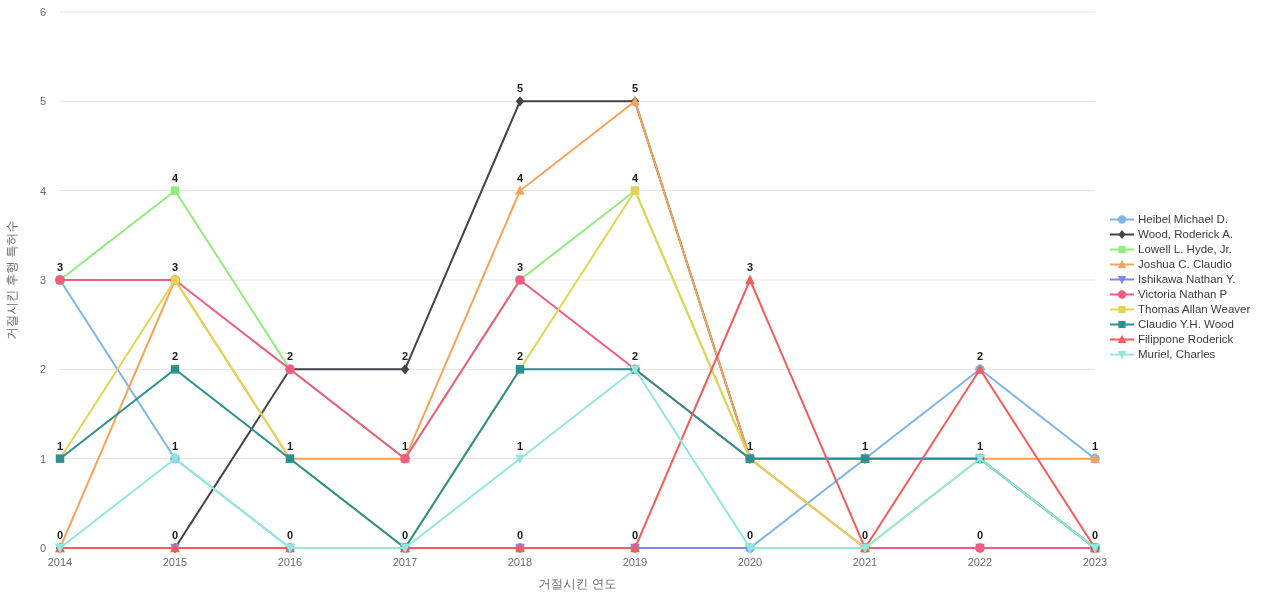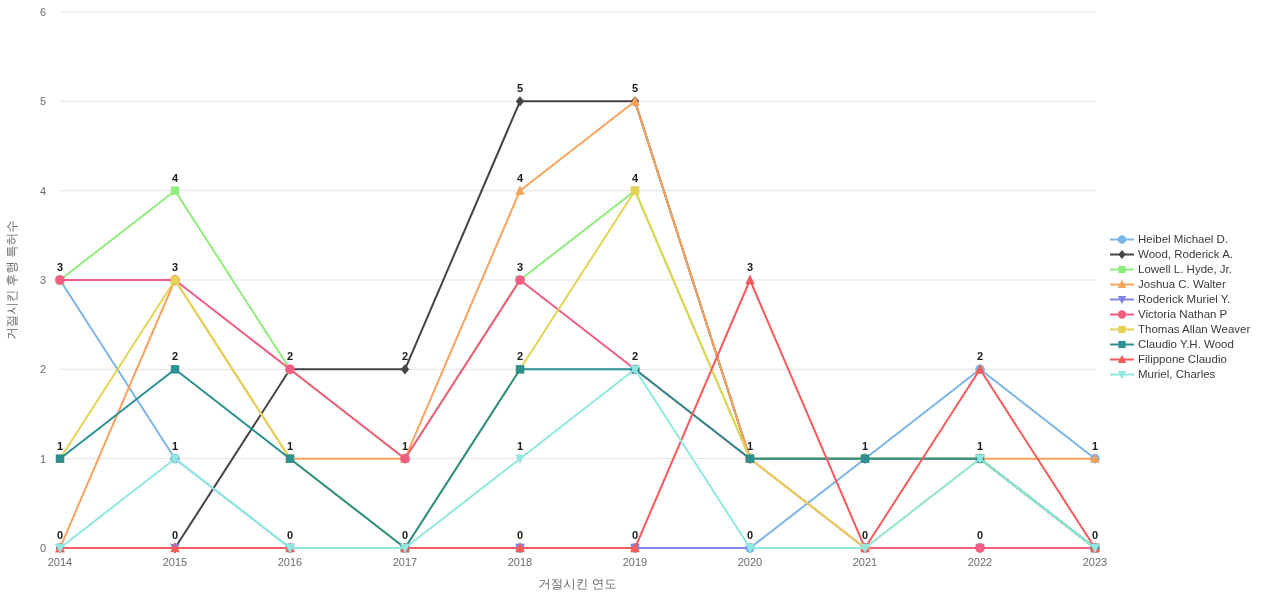--- a/index.html
+++ b/index.html
@@ -49,21 +49,21 @@
     stroke: #e3e3e3;
     stroke-width: 1;
   }
   .baseline {
     stroke: #aab9e0;
     stroke-width: 1.2;
   }
   .legend {
     position: absolute;
     left: 1108px;
-    top: 232px;
+    top: 212px;
     width: 172px;
   }
   .legend-item {
     display: flex;
     align-items: center;
     height: 15px;
     margin-bottom: 0px;
     white-space: nowrap;
   }
   .legend-marker {
@@ -307,30 +307,30 @@
         </div>
         <span class="legend-text">Lowell L. Hyde, Jr.</span>
       </div>
       <div class="legend-item">
         <div class="legend-marker">
           <svg width="28" height="15" viewBox="0 0 28 15">
             <line x1="2" x2="26" y1="7.5" y2="7.5" stroke="#f7a35c" stroke-width="2"></line>
             <polygon points="14,2.7 18.200000000000003,11.1 9.8,11.1" fill="#f7a35c"></polygon>
           </svg>
         </div>
-        <span class="legend-text">Joshua C. Walter</span>
+        <span class="legend-text">Joshua C. Claudio</span>
       </div>
       <div class="legend-item">
         <div class="legend-marker">
           <svg width="28" height="15" viewBox="0 0 28 15">
             <line x1="2" x2="26" y1="7.5" y2="7.5" stroke="#8085e9" stroke-width="2"></line>
             <polygon points="14,12.299999999999999 18.200000000000003,3.9 9.8,3.9" fill="#8085e9"></polygon>
           </svg>
         </div>
-        <span class="legend-text">Roderick Muriel Y.</span>
+        <span class="legend-text">Ishikawa Nathan Y.</span>
       </div>
       <div class="legend-item">
         <div class="legend-marker">
           <svg width="28" height="15" viewBox="0 0 28 15">
             <line x1="2" x2="26" y1="7.5" y2="7.5" stroke="#f15c80" stroke-width="2"></line>
             <circle cx="14" cy="7.5" r="4.2" fill="#f15c80"></circle>
           </svg>
         </div>
         <span class="legend-text">Victoria Nathan P</span>
       </div>
@@ -352,21 +352,21 @@
         </div>
         <span class="legend-text">Claudio Y.H. Wood</span>
       </div>
       <div class="legend-item">
         <div class="legend-marker">
           <svg width="28" height="15" viewBox="0 0 28 15">
             <line x1="2" x2="26" y1="7.5" y2="7.5" stroke="#f45b5b" stroke-width="2"></line>
             <polygon points="14,2.7 18.200000000000003,11.1 9.8,11.1" fill="#f45b5b"></polygon>
           </svg>
         </div>
-        <span class="legend-text">Filippone Claudio</span>
+        <span class="legend-text">Filippone Roderick</span>
       </div>
       <div class="legend-item">
         <div class="legend-marker">
           <svg width="28" height="15" viewBox="0 0 28 15">
             <line x1="2" x2="26" y1="7.5" y2="7.5" stroke="#91e8e1" stroke-width="2"></line>
             <polygon points="14,12.299999999999999 18.200000000000003,3.9 9.8,3.9" fill="#91e8e1"></polygon>
           </svg>
         </div>
         <span class="legend-text">Muriel, Charles</span>
       </div>

